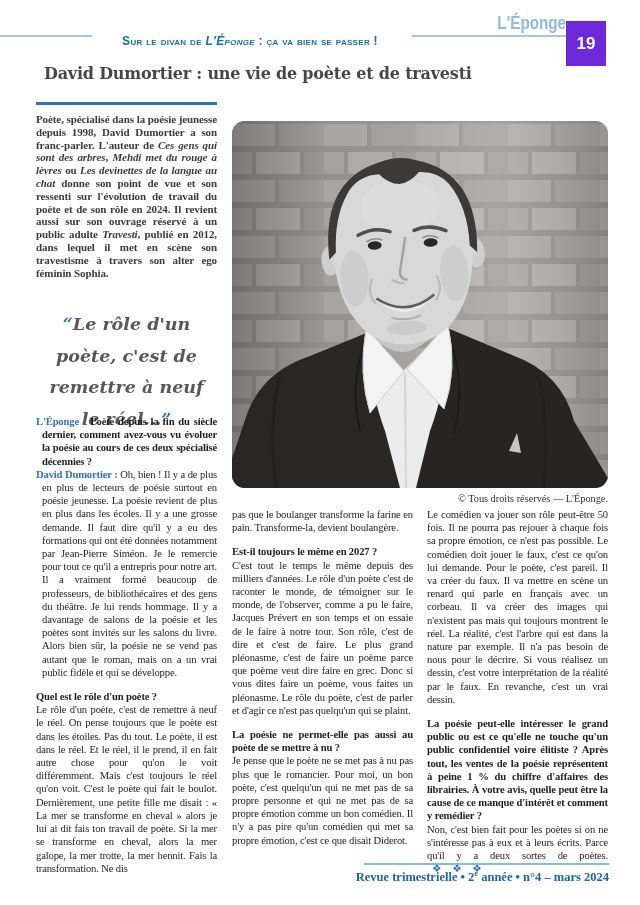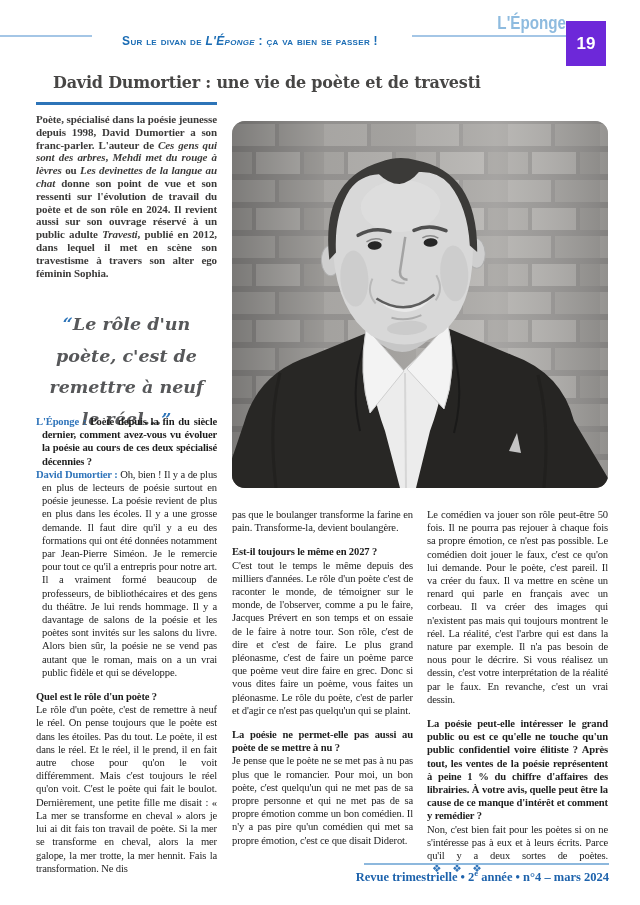--- a/index.html
+++ b/index.html
@@ -15,21 +15,21 @@
              color:#1a6cb4;font-variant:small-caps;letter-spacing:.3px;white-space:nowrap;margin-top:8px;}
   #strapline .s-i{font-style:italic;}
   #logo{position:absolute;left:446px;top:12px;width:120px;text-align:right;
         font-family:"Liberation Sans",sans-serif;font-weight:bold;font-size:19px;
         color:#8ebbdf;transform:scaleX(.8);transform-origin:100% 50%;letter-spacing:0;}
   #page-badge{position:absolute;left:566px;top:21px;width:40px;height:45px;background:#6d28d9;
               color:#ffffff;font-family:"Liberation Sans",sans-serif;font-weight:bold;font-size:17px;
               display:flex;align-items:center;justify-content:center;}
 
   
-  #title{position:absolute;left:36px;top:56px;width:572px;margin:17px;
+  #title{position:absolute;left:36px;top:56px;width:572px;margin:8px;
          font-family:"DejaVu Serif",serif;font-weight:bold;font-size:16px;
          letter-spacing:-.2px;color:#474645;}
   #intro-rule{position:absolute;left:36px;top:102px;width:181px;height:3px;background:#2d74b8;}
   #intro{position:absolute;left:36px;top:113px;width:181px;margin:0;
          font-weight:bold;font-size:11px;line-height:12.8px;letter-spacing:-.1px;
          text-align:justify;color:#3c3b3a;}
   #intro .s-i{font-style:italic;}
 
   
   #pull-quote{position:absolute;left:36px;top:309px;width:181px;text-align:center;
@@ -143,20 +143,21 @@
           <path d="M151,156 Q144,170 153,181" stroke="#b9b9b9" stroke-width="2" fill="none"></path>
           <path d="M215,156 Q222,170 213,181" stroke="#b9b9b9" stroke-width="2" fill="none"></path>
           <path d="M154,176 Q183,197 212,175 Q201,190 183,191 Q165,190 154,176 Z" fill="#e9e9e9"></path>
           <path d="M154,176 Q183,197 212,175" stroke="#5d5d5d" stroke-width="2.5" fill="none"></path>
           <path d="M168,196 Q183,201 198,195" stroke="#adadad" stroke-width="2" fill="none"></path>
           <ellipse cx="183" cy="207" rx="20" ry="7" fill="#bdbdbd" opacity=".5"></ellipse>
         </g>
       </g>
     </svg>
   </div>
+  <div id="photo-credit">© Tous droits réservés — L'Éponge.</div>
 
   <div id="col-left" class="col">
     <p class="lead-para"><span class="s-lead">L'Éponge : </span><span class="s-b">Poète depuis la fin du siècle dernier, comment avez-vous vu évoluer la poésie au cours de ces deux spécialisé décennies ?</span></p>
     <p class="lead-para"><span class="s-lead">David Dumortier : </span><span>Oh, bien ! Il y a de plus en plus de lecteurs de poésie surtout en poésie jeunesse. La poésie revient de plus en plus dans les écoles. Il y a une grosse demande. Il faut dire qu'il y a eu des formations qui ont été données notamment par Jean-Pierre Siméon. Je le remercie pour tout ce qu'il a entrepris pour notre art. Il a vraiment formé beaucoup de professeurs, de bibliothécaires et des gens du théâtre. Je lui rends hommage. Il y a davantage de salons de la poésie et les poètes sont invités sur les salons du livre. Alors bien sûr, la poésie ne se vend pas autant que le roman, mais on a un vrai public fidèle et qui se développe.</span></p>
     <p class="mt subhead"><span>Quel est le rôle d'un poète ?</span></p>
     <p><span>Le rôle d'un poète, c'est de remettre à neuf le réel. On pense toujours que le poète est dans les étoiles. Pas du tout. Le poète, il est dans le réel. Et le réel, il le prend, il en fait autre chose pour qu'on le voit différemment. Mais c'est toujours le réel qu'on voit. C'est le poète qui fait le boulot. Dernièrement, une petite fille me disait : « La mer se transforme en cheval » alors je lui ai dit fais ton travail de poète. Si la mer se transforme en cheval, alors la mer galope, la mer trotte, la mer hennit. Fais la transformation. Ne dis</span></p>
   </div>
 
   <div id="col-mid" class="col">
     <p><span>pas que le boulanger transforme la farine en pain. Transforme-la, devient boulangère.</span></p>

